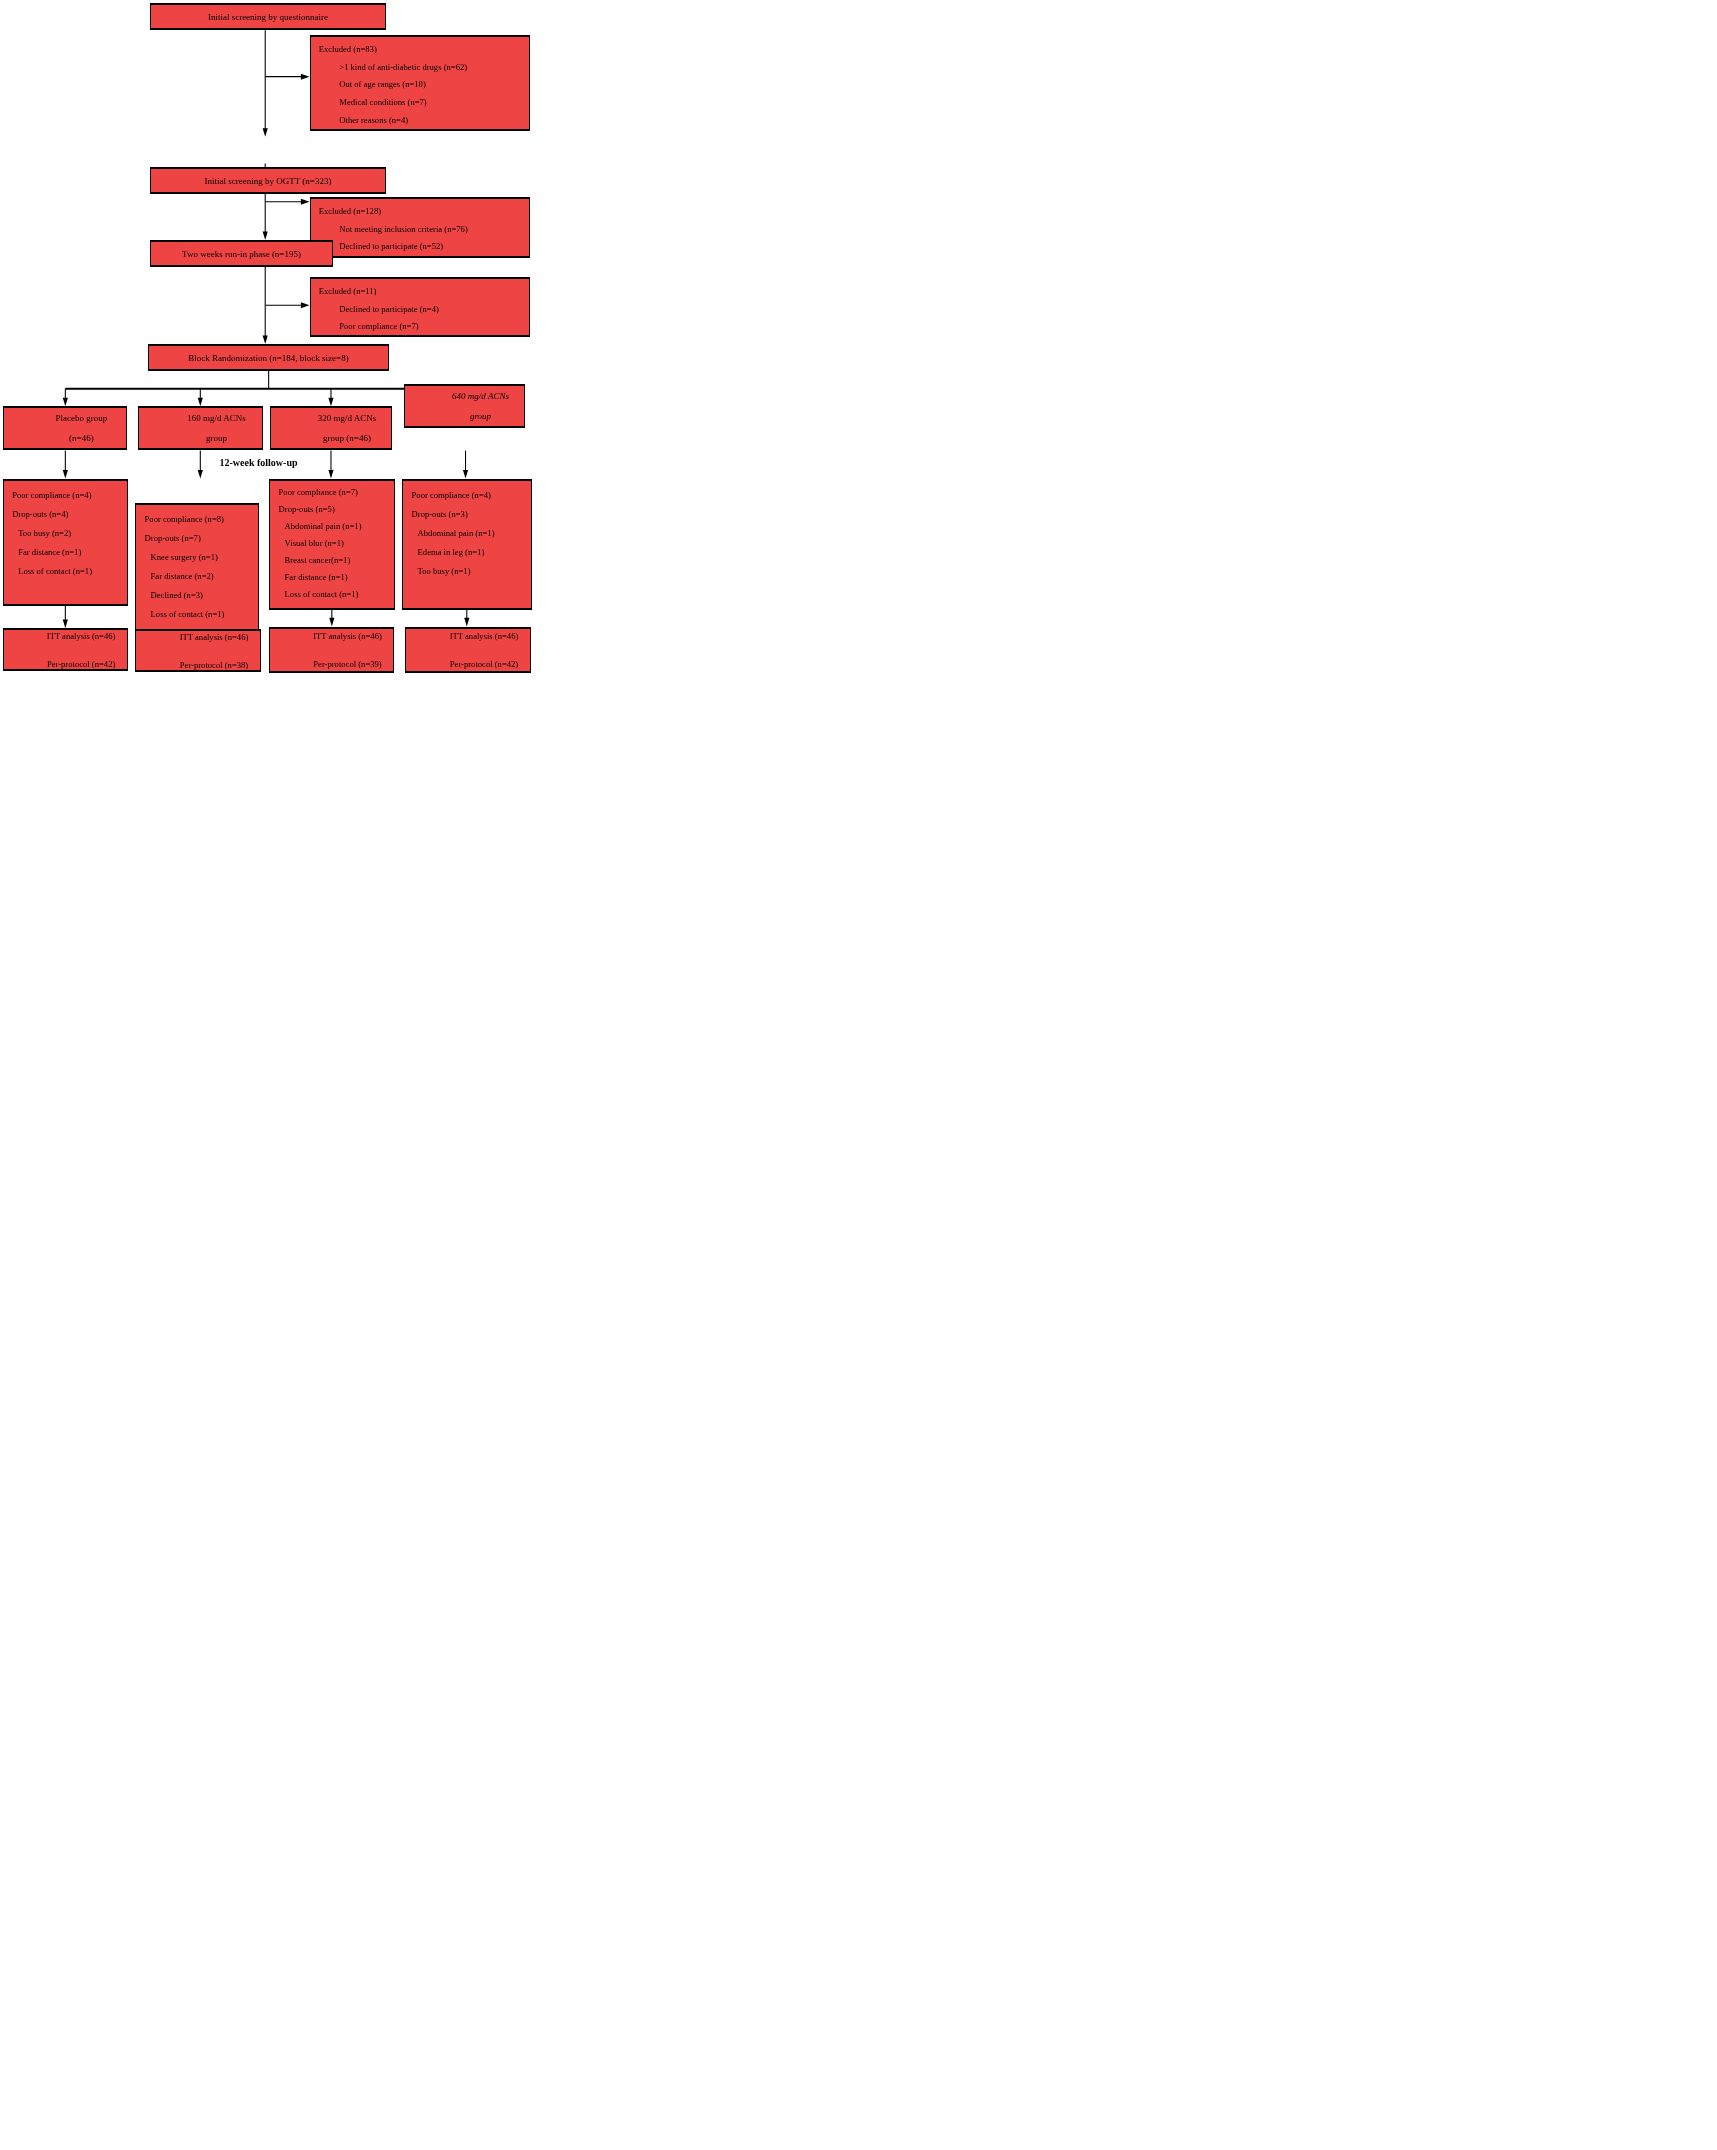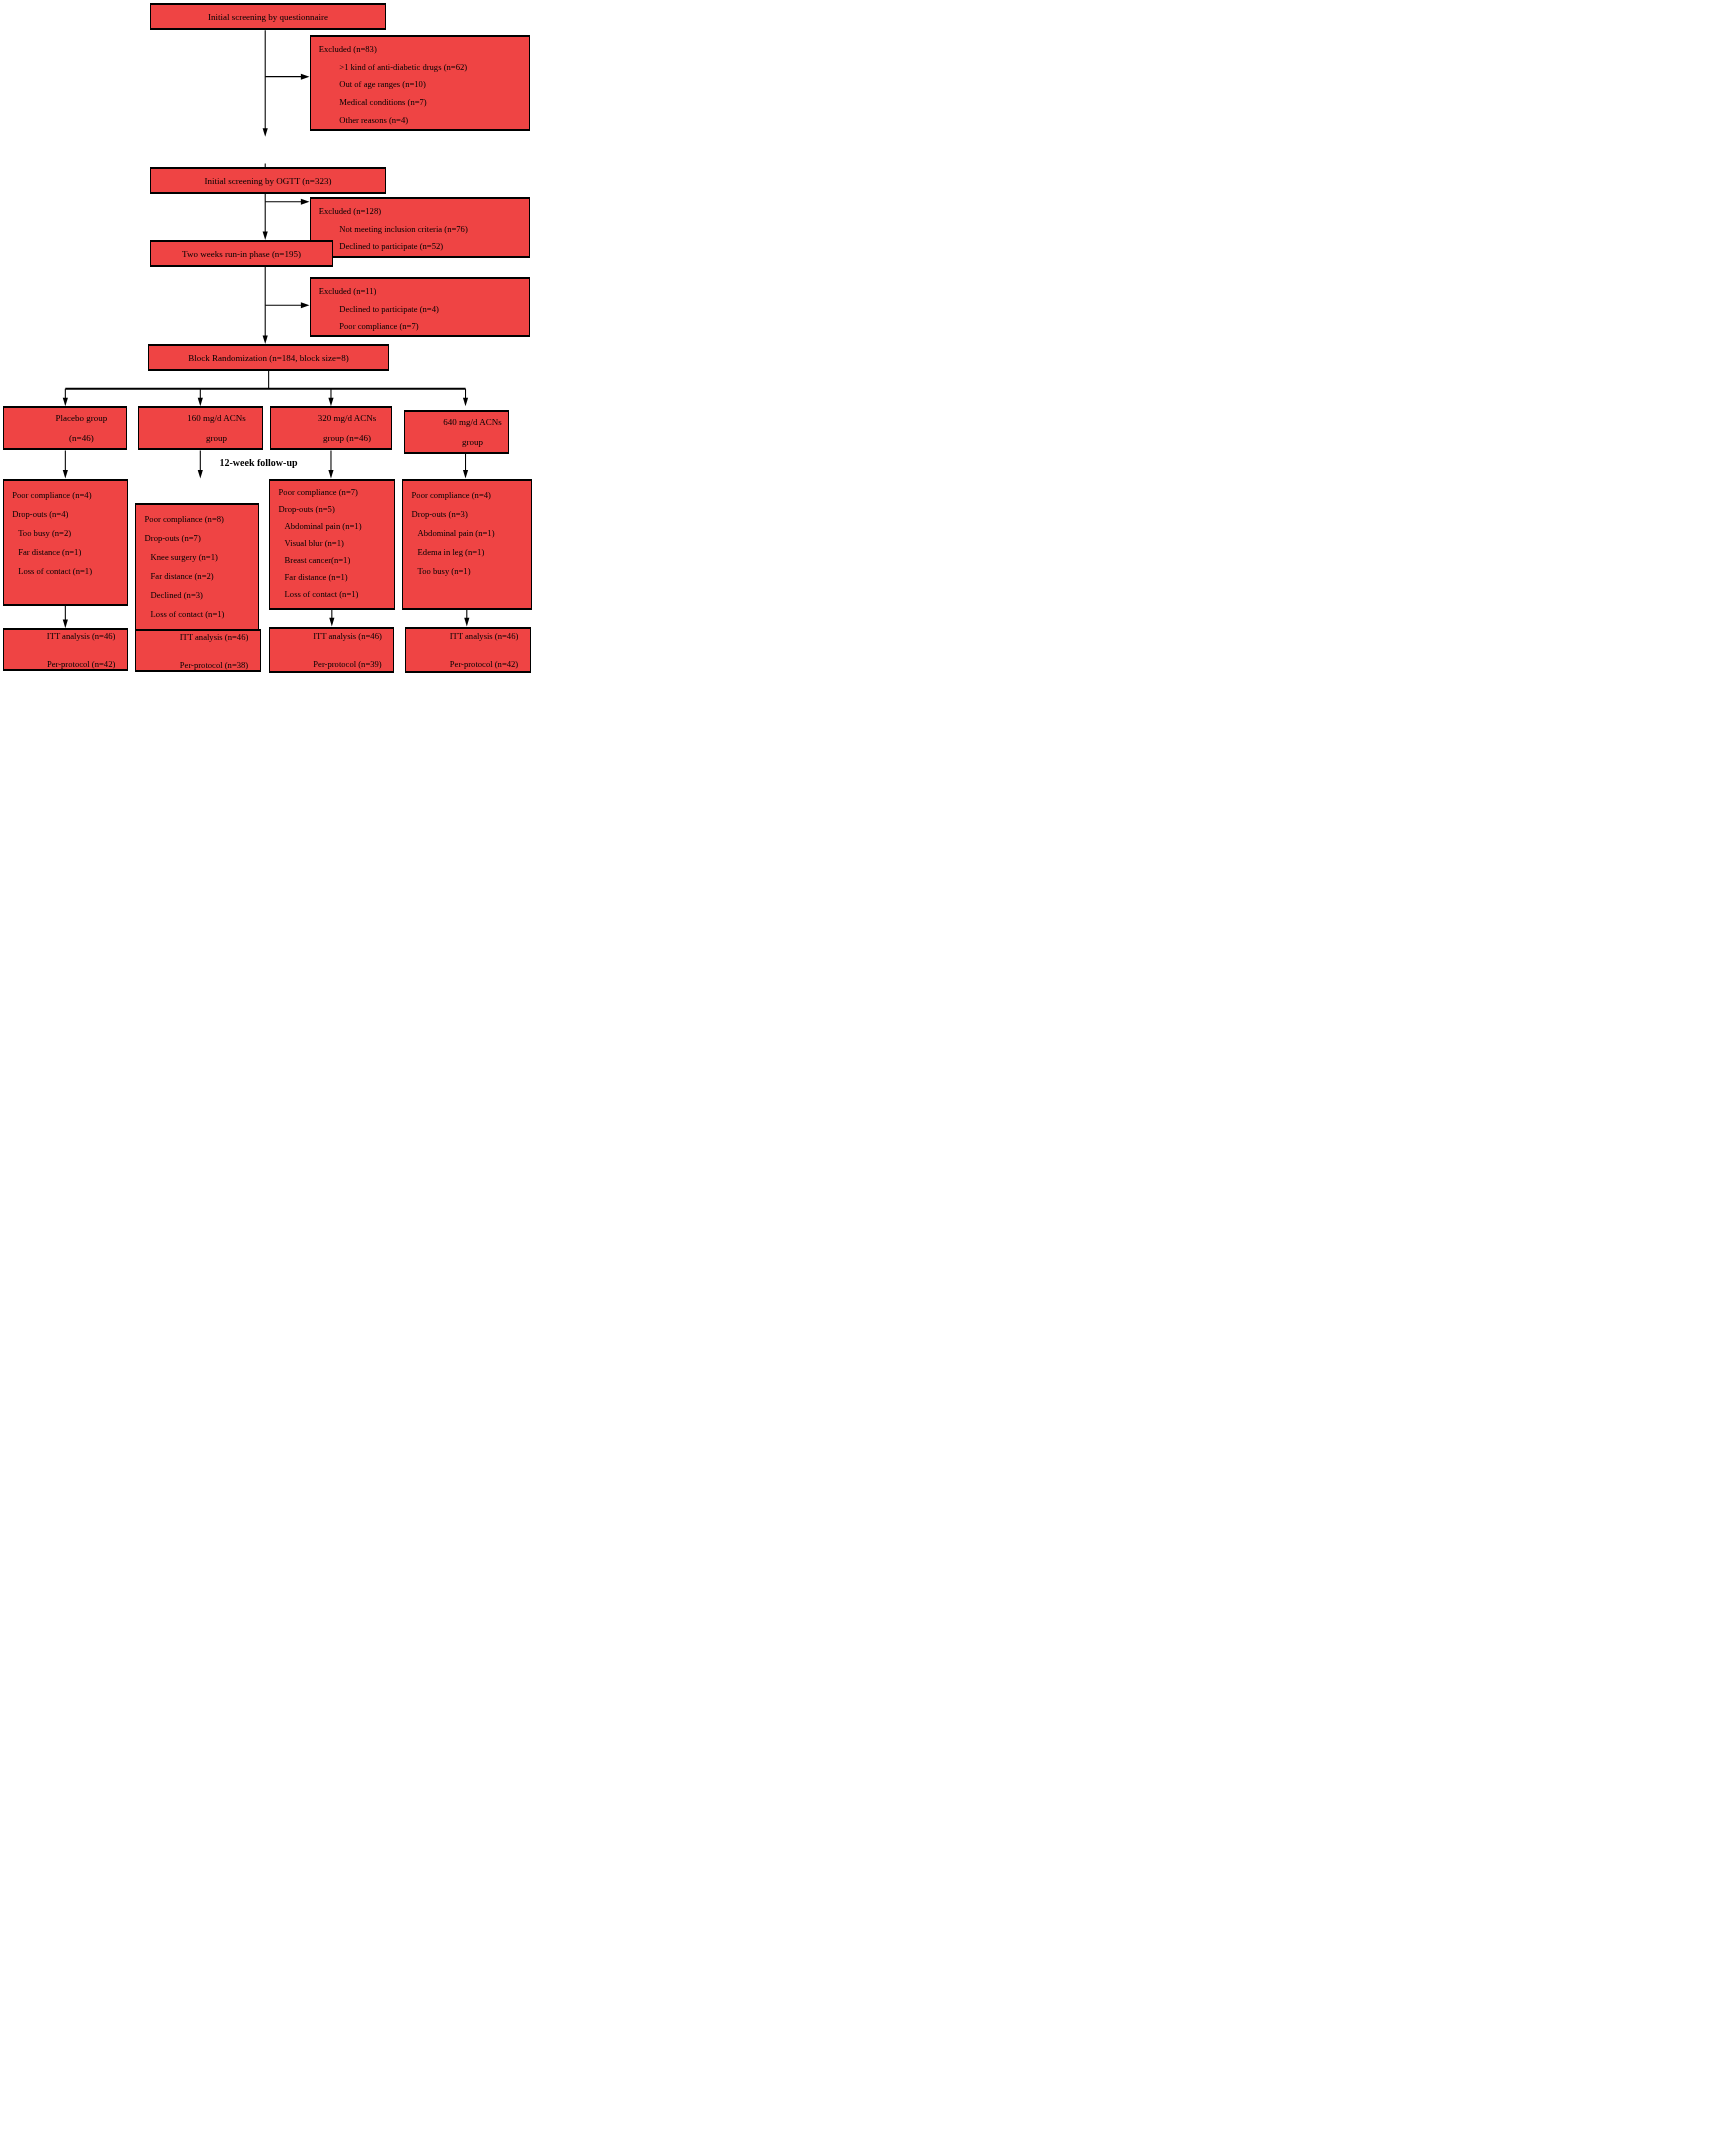--- a/index.html
+++ b/index.html
@@ -151,21 +151,21 @@
     <span>(n=46)</span>
   </div>
   <div class="box two-line-box group-box" style="left:138px; top:406px; width:125px; height:44px;">
     <span>160 mg/d ACNs</span>
     <span>group</span>
   </div>
   <div class="box two-line-box group-box" style="left:270px; top:406px; width:122px; height:44px;">
     <span>320 mg/d ACNs</span>
     <span>group (n=46)</span>
   </div>
-  <div class="box two-line-box group-box" style="left:404px; top:410px; width:105px; height:44px;">
+  <div class="box two-line-box group-box" style="left:404px; top:384px; width:121px; height:44px;font-style:italic;">
     <span>640 mg/d ACNs</span>
     <span>group</span>
   </div>
 
   <div class="followup">12-week follow-up</div>
 
   <div class="box drop-box" style="left:2.6px; top:479px; width:125px; height:127px; line-height:19px;">
     <div>Poor compliance (n=4)</div>
     <div>Drop-outs (n=4)</div>
     <div class="drop-sub">Too busy (n=2)</div>

